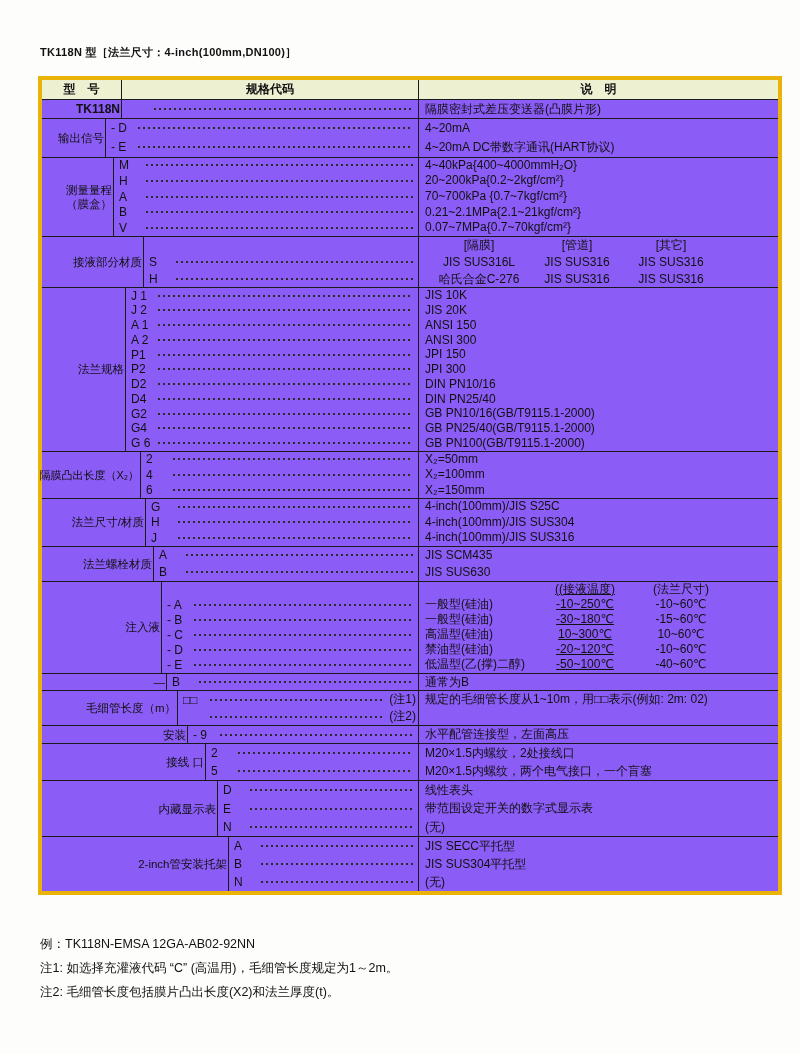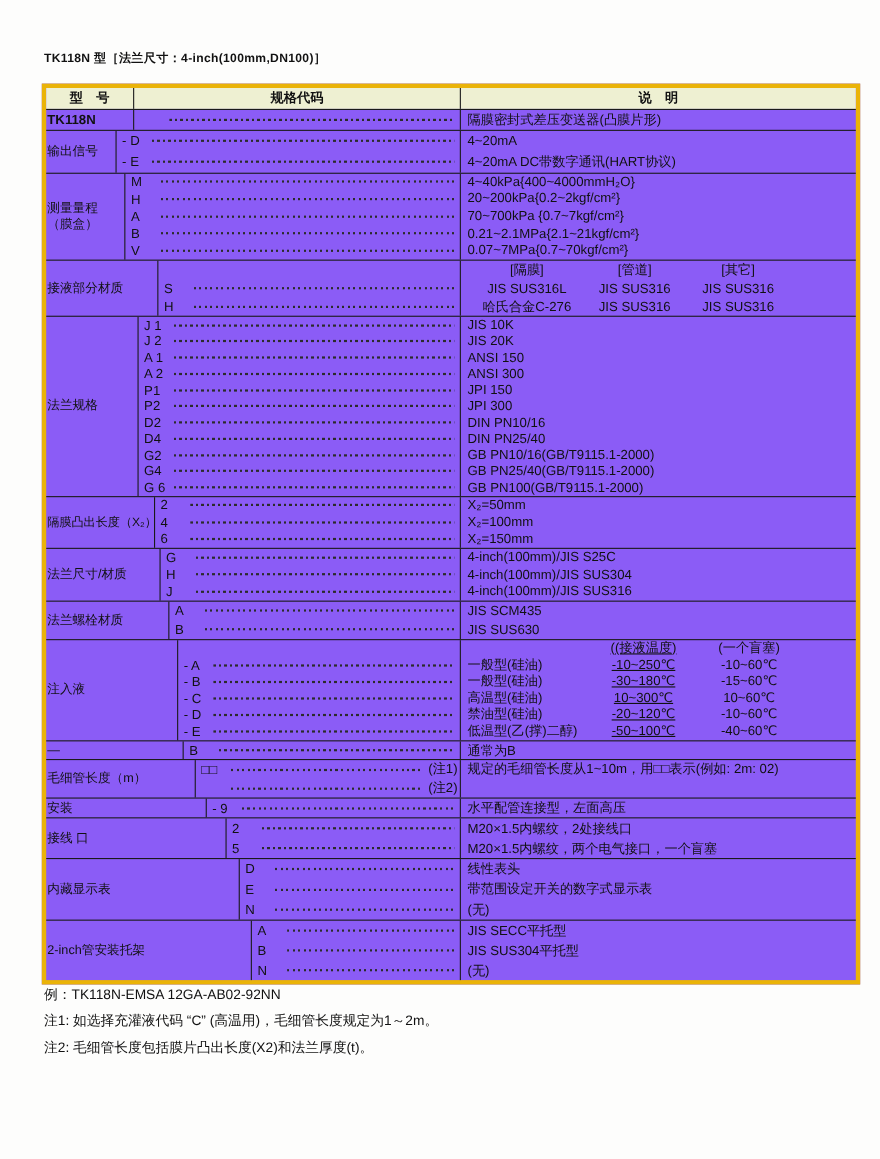--- a/index.html
+++ b/index.html
@@ -6,37 +6,37 @@
   .page{position:relative;width:800px;height:1054px;background:#fdfdfc;
         font-family:"Liberation Sans","DejaVu Sans",sans-serif;color:#111;font-size:12px;overflow:hidden;}
   .doc-title{position:absolute;left:40px;top:45px;font-size:11px;font-weight:bold;letter-spacing:.3px;white-space:nowrap;}
   .spec-table{position:absolute;left:38px;top:76px;width:744px;border:4px solid #eab308;box-sizing:border-box;background:#8b5cf6;}
   .t-header{display:flex;background:#eef0d2;height:18.5px;line-height:18.5px;font-weight:bold;text-align:center;}
   .hc1{width:80px;border-right:1px solid #1a1a1a;box-sizing:border-box;}
   .hc2{flex:1;}
   .hc3{width:360px;border-left:1px solid #1a1a1a;box-sizing:border-box;}
   .section{display:flex;border-top:1.5px solid #1a1a1a;}
   .lbl{width:var(--lw);border-right:1px solid #1a1a1a;box-sizing:border-box;display:flex;flex-direction:column;
-       justify-content:center;align-items:flex-start;text-align:center;font-size:11.5px;line-height:14px;padding:0 1px;}
+       justify-content:center;align-items:flex-end;text-align:center;font-size:11.5px;line-height:14px;padding:0 1px;}
   .lbl span{white-space:nowrap;}
   .model-lbl{font-weight:bold;font-size:12px;}
   .small{font-size:11px;}
   .codes{flex:1;display:flex;flex-direction:column;justify-content:center;min-width:0;}
   .cline{display:flex;align-items:center;height:var(--lh);}
   .code{white-space:pre;padding-left:5px;min-width:22px;}
   .dots{flex:1;height:2px;margin:0 5px;
         background-image:repeating-linear-gradient(to right,#2b2b2b 0 2px,transparent 2px 5px);}
   .cnote{padding-right:2px;white-space:nowrap;}
   .desc{width:360px;border-left:1px solid #1a1a1a;box-sizing:border-box;display:flex;flex-direction:column;
         justify-content:flex-start;padding-left:6px;}
   .dline{height:var(--lh);line-height:var(--lh);white-space:nowrap;}
   .wg,.fl{display:flex;}
   .wc1{width:108px;text-align:center;}.wc2{width:88px;text-align:center;}.wc3{width:100px;text-align:center;}
   .fname{width:112px;}.ft1{width:96px;text-align:center;text-decoration:underline;}.ft2{width:96px;text-align:center;}
-  .footer{position:absolute;left:40px;top:892px;font-size:12.5px;line-height:24px;}
+  .footer{position:absolute;left:40px;top:932px;font-size:12.5px;line-height:24px;}
 </style>
 </head>
 <body>
 
 <div class="page">
   <div class="doc-title">TK118N 型［法兰尺寸：4-inch(100mm,DN100)］</div>
 
   <div class="spec-table">
     <div class="t-header">
       <div class="hc1">型　号</div>
@@ -308,21 +308,21 @@
           </div>
         <div class="cline">
             <span class="code">- E</span>
             <span class="dots"></span>
           </div>
       </div>
       <div class="desc">
         <div class="dline fl">
             <span class="fname"></span>
             <span class="ft1">((接液温度)</span>
-            <span class="ft2">(一个盲塞)</span>
+            <span class="ft2">(法兰尺寸)</span>
           </div>
         <div class="dline fl">
             <span class="fname">一般型(硅油)</span>
             <span class="ft1">-10~250℃</span>
             <span class="ft2">-10~60℃</span>
           </div>
         <div class="dline fl">
             <span class="fname">一般型(硅油)</span>
             <span class="ft1">-30~180℃</span>
             <span class="ft2">-15~60℃</span>

